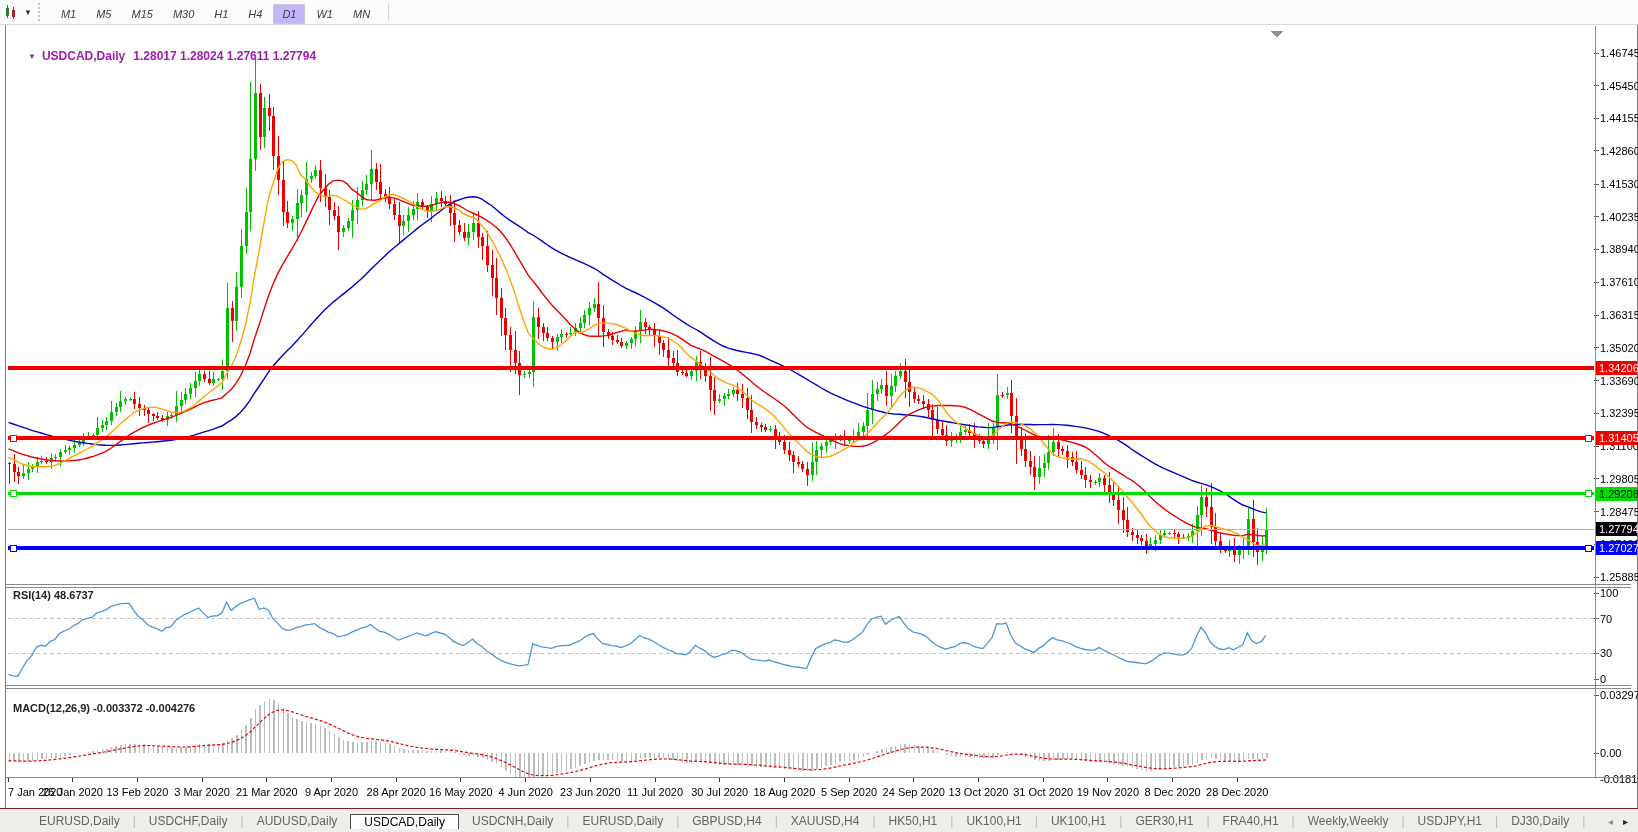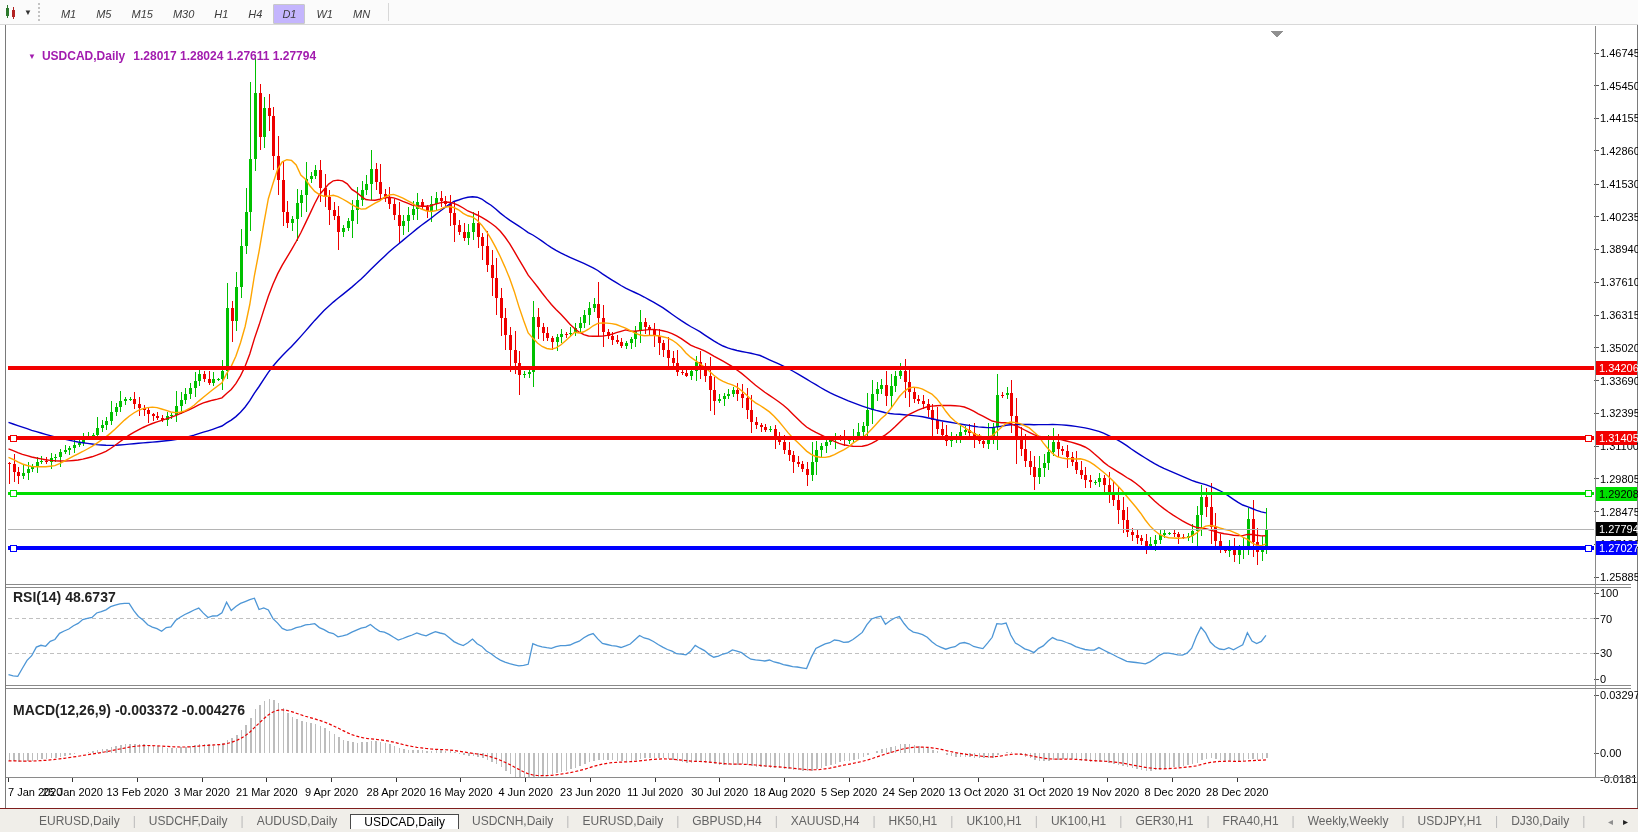--- a/index.html
+++ b/index.html
@@ -13,21 +13,21 @@
   .tf-group{display:flex;align-items:flex-end;height:24px;font-style:italic;}
   .tf-btn{font-size:11px;color:#3c3c3c;padding:3px 8px;margin:0 1px;border:1px solid transparent;cursor:pointer;}
   .tf-btn.active{border:1px solid #c8c8c8;background:#c4b5fd;border-radius:1px;}
   .tb-sep{width:1px;height:18px;background:#d8d8d8;margin:0 8px;}
   
   .window-frame{position:absolute;left:5px;top:24px;width:1631px;height:783px;
     border:1px solid #7a7a7a;background:#fff;z-index:1;}
   .chart-title{position:absolute;left:14px;top:49px;font-size:12px;font-weight:bold;color:#a21caf;z-index:4;margin-left:14px;}
   .chart-title .mk{font-size:8px;margin-right:6px;vertical-align:1px;}
   .chart-title .ohlc{margin-left:8px;font-weight:bold;}
-  .ind-label{position:absolute;left:13px;font-size:14px;font-weight:bold;color:#222;z-index:4;}
+  .ind-label{position:absolute;left:13px;font-size:11px;font-weight:bold;color:#222;z-index:4;}
   svg{position:absolute;left:0;top:0;z-index:2;pointer-events:none;}
   svg text{font-family:"Liberation Sans",sans-serif;}
   
   .tabbar{position:absolute;left:0;top:808px;width:1638px;height:24px;background:#f0eee9;
     border-top:1px solid #7f1d1d;display:flex;align-items:center;z-index:5;font-size:12px;}
   .tabs{display:flex;align-items:stretch;padding-left:26px;overflow:hidden;flex:1;}
   .tab{display:flex;align-items:center;padding:0 13px;color:#646464;cursor:pointer;white-space:nowrap;}
   .tab.active{background:#fff;color:#000;border:1px solid #4a4a4a;border-bottom:none;margin-top:0px;}
   .tab-sep{display:flex;align-items:center;color:#b9b9b9;}
   .tab-arrows{display:flex;align-items:center;gap:10px;padding:0 10px;color:#222;}

